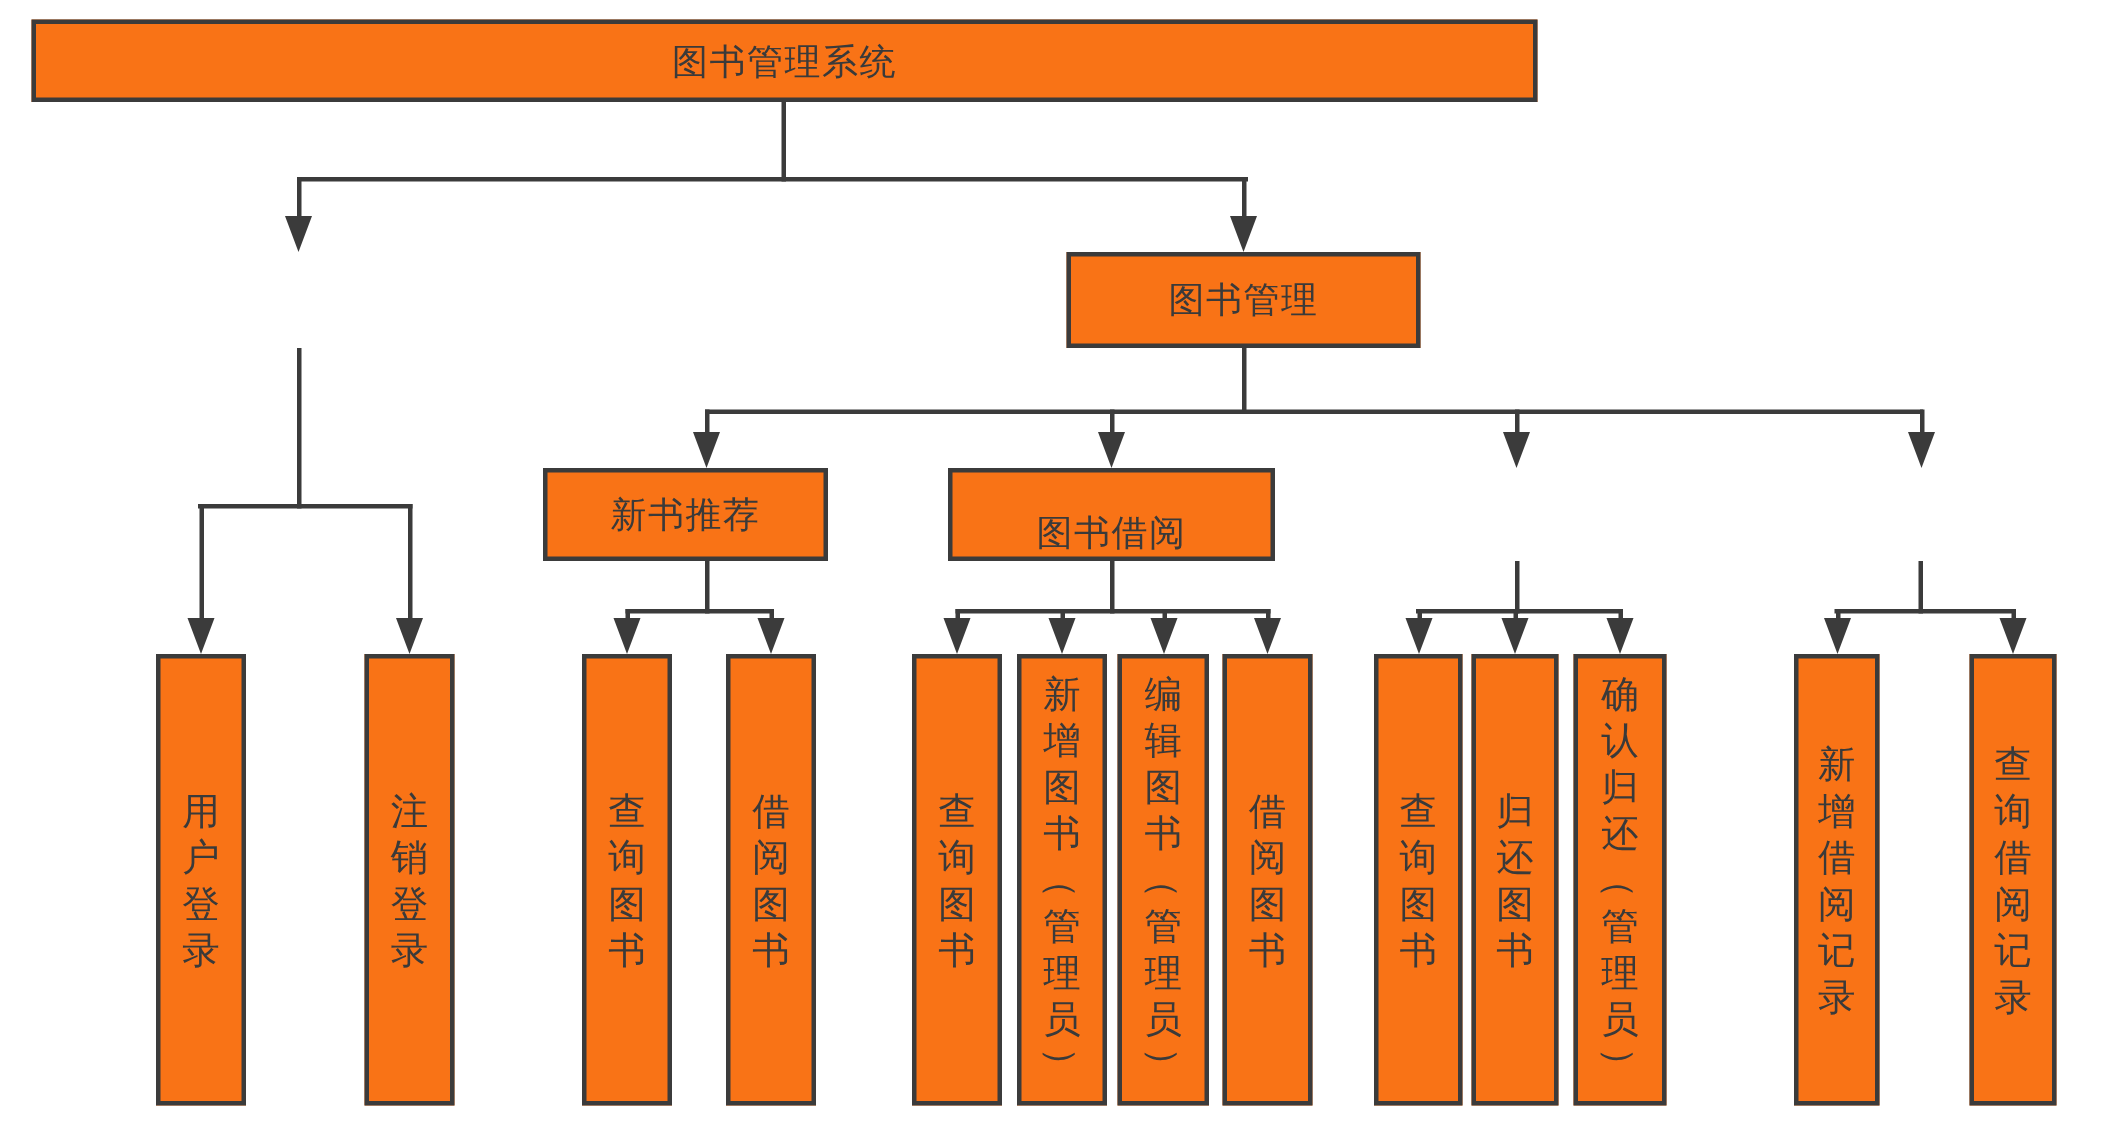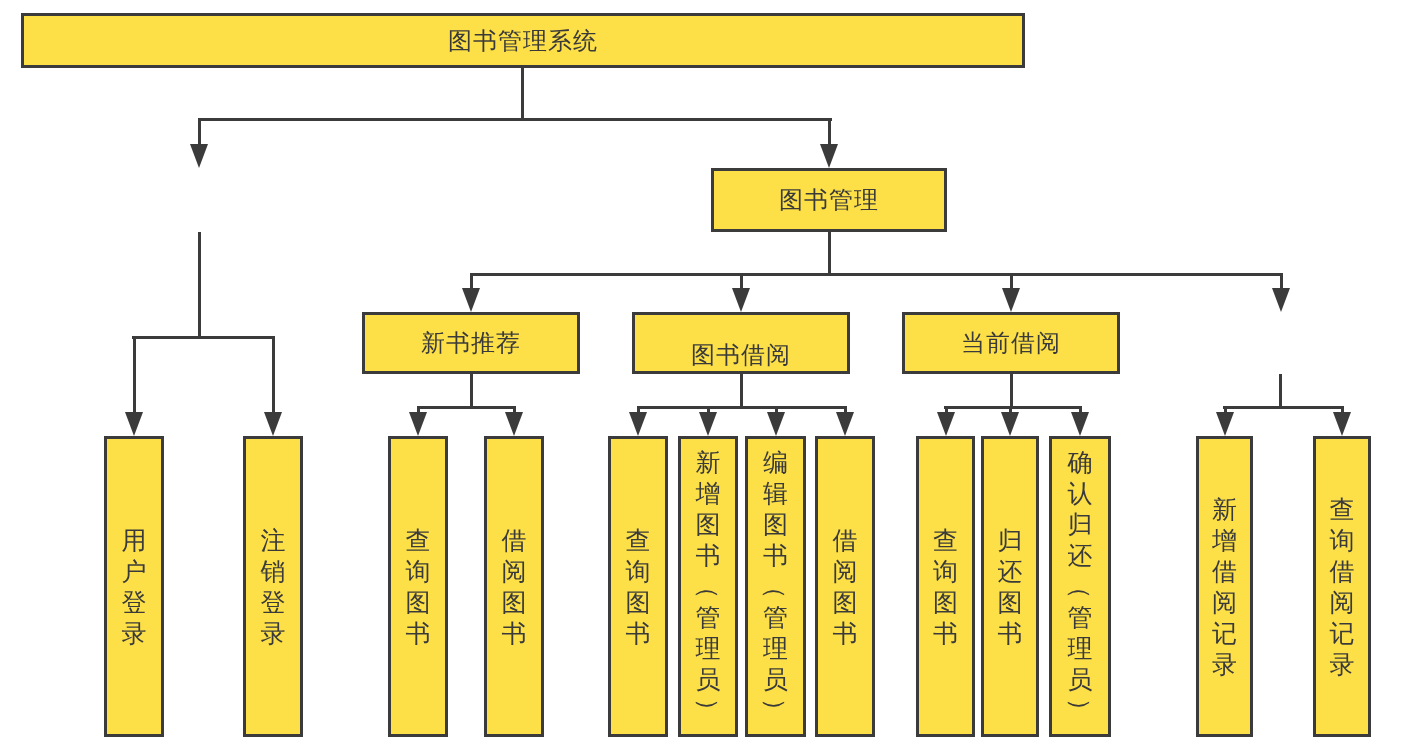--- a/index.html
+++ b/index.html
@@ -8,21 +8,21 @@
     width: 1405px;
     height: 747px;
     background: #ffffff;
     font-family: "DejaVu Sans", "Liberation Sans", sans-serif;
     overflow: hidden;
   }
   .box {
     position: absolute;
     box-sizing: border-box;
     border: 3px solid #3b3b3b;
-    background: #fde047;
+    background: #f97316;
     display: flex;
     align-items: center;
     justify-content: center;
   }
   .hlabel {
     color: #3a3a3a;
     font-size: 24px;
     letter-spacing: 1px;
     white-space: nowrap;
   }
@@ -73,28 +73,25 @@
 <div class="canvas">
 
   <div class="box" style="left:21px;top:13px;width:1004px;height:55px;">
     <span class="hlabel">图书管理系统</span>
   </div>
 
   <div class="box" style="left:711px;top:168px;width:236px;height:64px;font-family:Liberation Mono, monospace;">
     <span class="hlabel">图书管理</span>
   </div>
 
-  <div class="box" style="left:362px;top:312px;width:218px;height:62px;">
+  <div class="box" style="left:362px;top:312px;width:190px;height:62px;">
     <span class="hlabel">新书推荐</span>
   </div>
   <div class="box" style="left:632px;top:312px;width:218px;height:62px;align-items:flex-end;">
     <span class="hlabel">图书借阅</span>
-  </div>
-  <div class="box" style="left:902px;top:312px;width:218px;height:62px;">
-    <span class="hlabel">当前借阅</span>
   </div>
 
   <div class="box" style="left:104px;top:436px;width:60px;height:301px;">
     <span class="vlabel">
         <span class="vchar">用</span>
         <span class="vchar">户</span>
         <span class="vchar">登</span>
         <span class="vchar">录</span>
       </span>
   </div>

